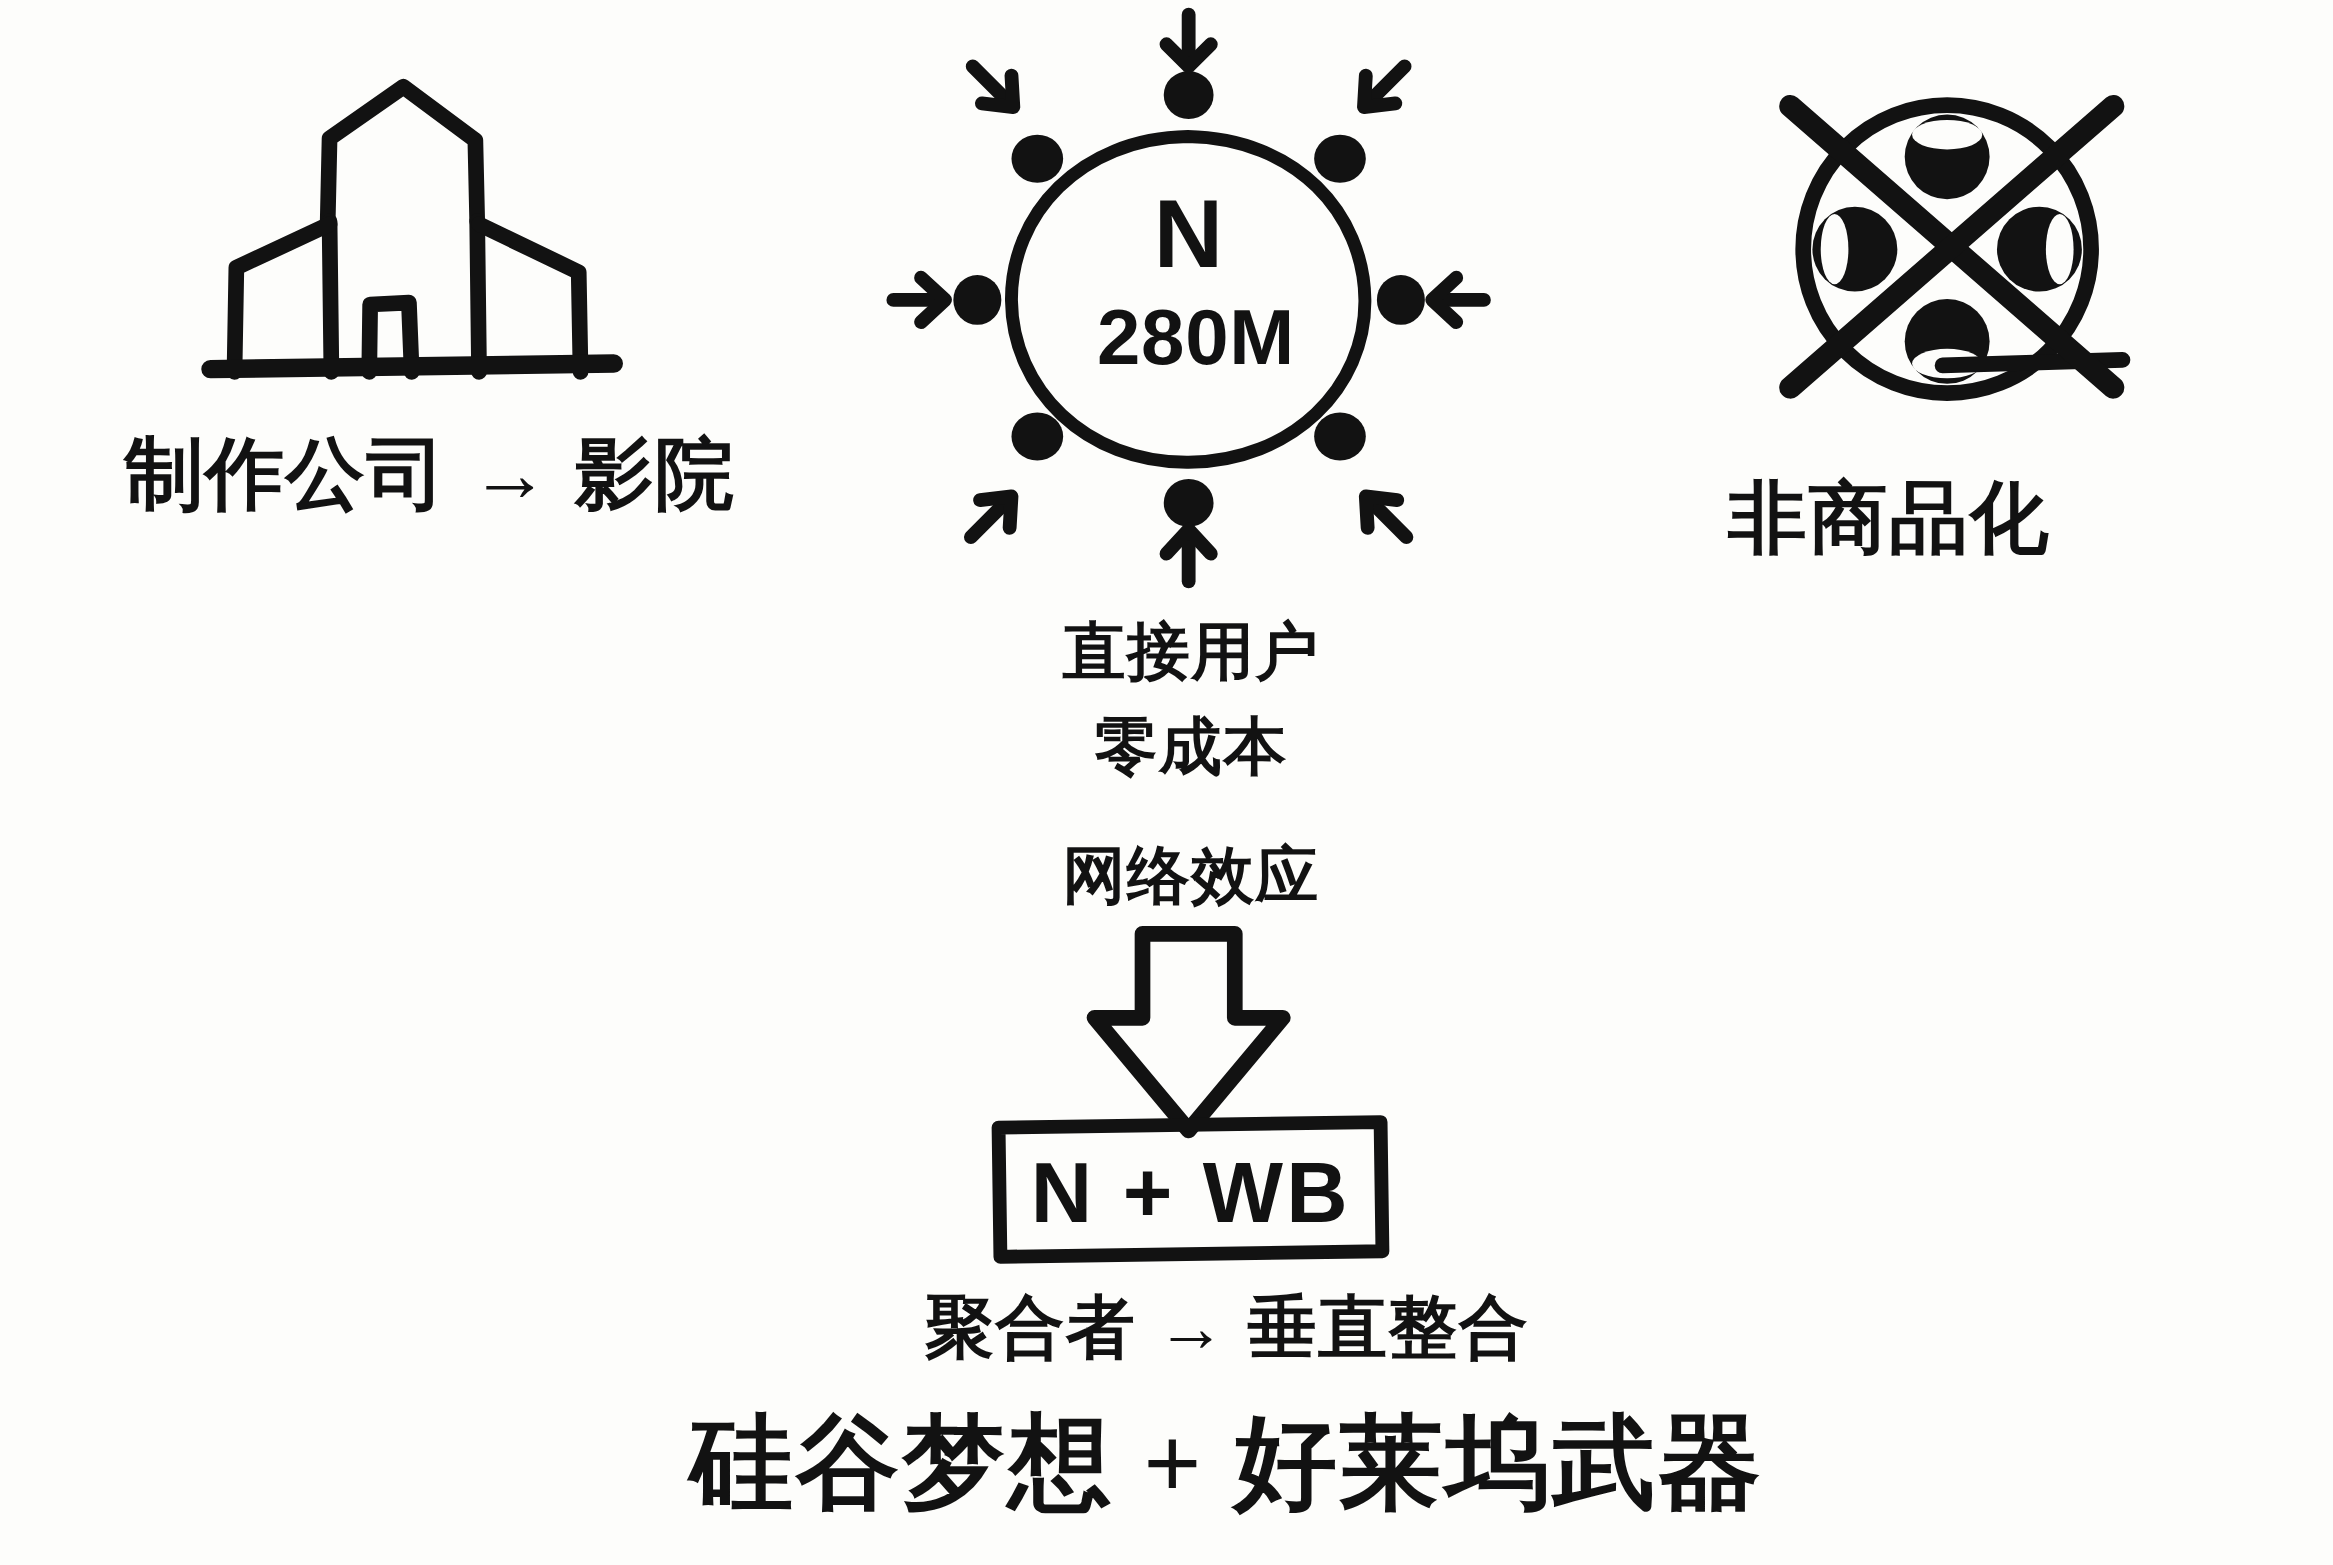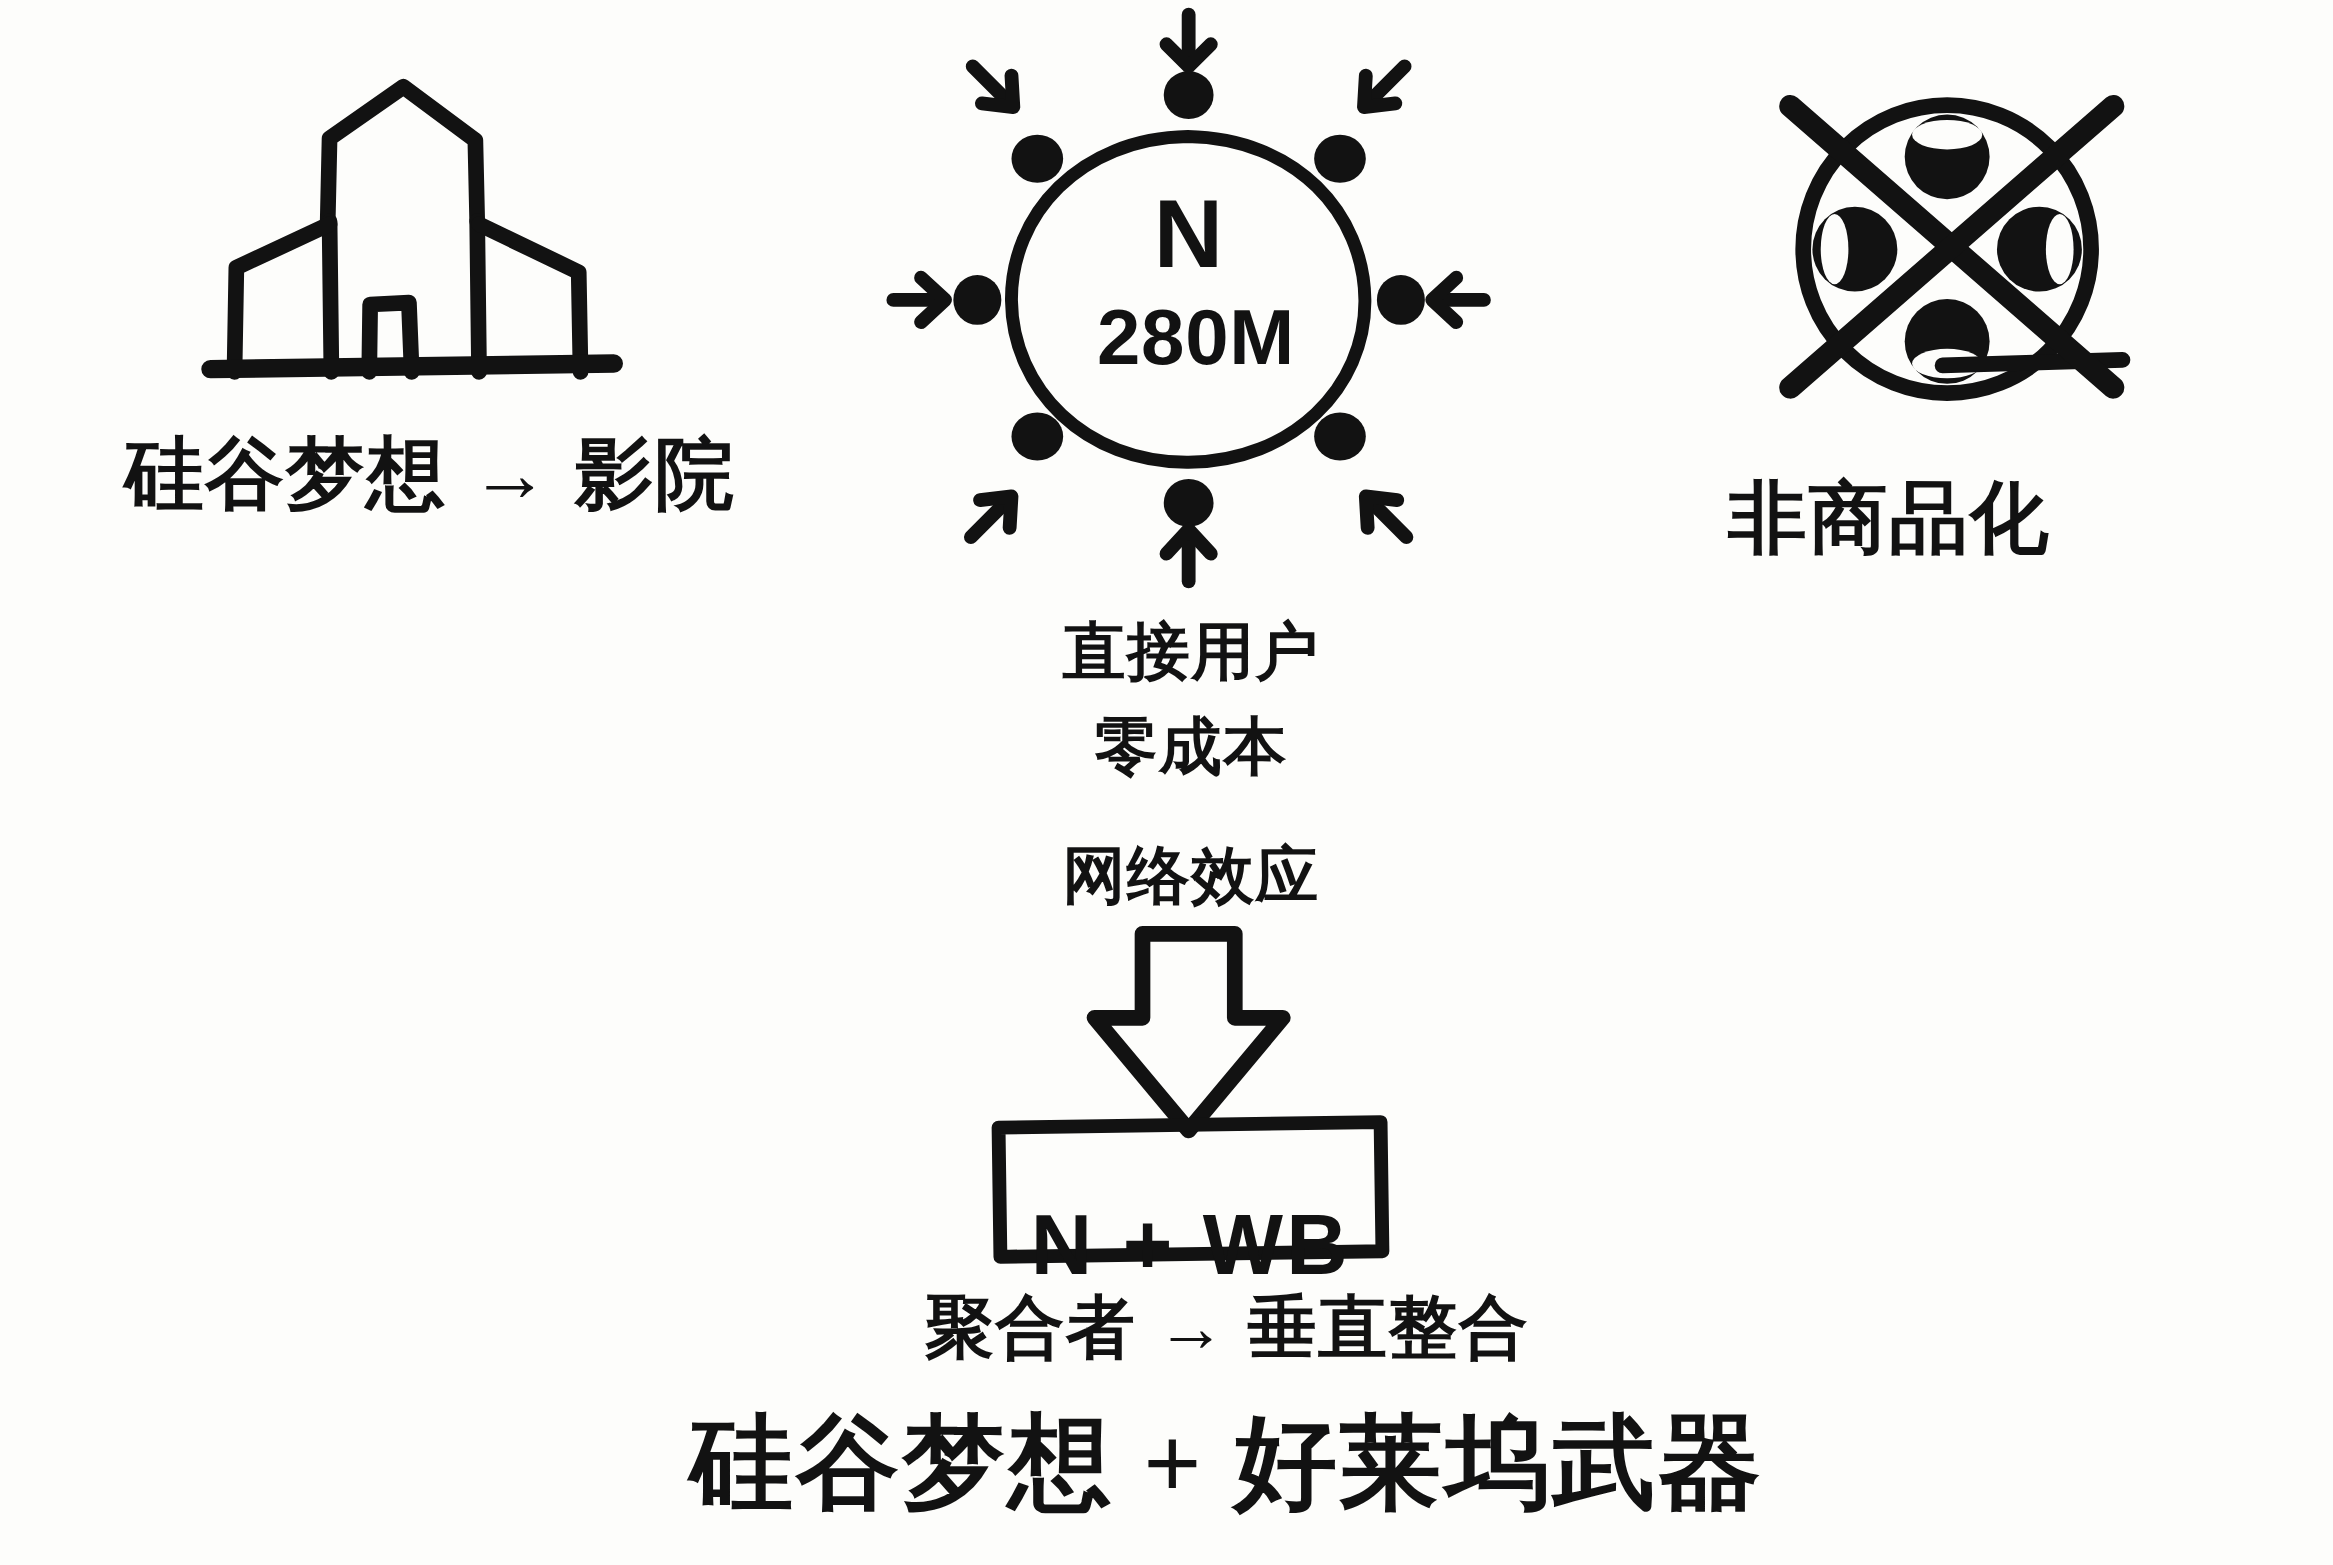--- a/index.html
+++ b/index.html
@@ -148,32 +148,32 @@
                Z"></path>
     </g>
 
     <g stroke-width="15">
       <path d="M1082,1222 L1496,1216 L1498,1356 L1084,1362 Z"></path>
     </g>
 
   </g>
 </svg>
 
-<div class="txt label-icon" style="left:430px; top:473px;">硅谷梦想 → 影院</div>
+<div class="txt label-icon" style="left:430px; top:473px;">制作公司 → 影院</div>
 
 <div class="txt hub-letter" style="left:1189px; top:234px;">N</div>
 
 <div class="txt hub-number" style="left:1189px; top:337px;margin-left:7px;">280M</div>
 
 <div class="txt label-icon" style="left:1889px; top:473px;margin-top:44px;">非商品化</div>
 
 <div class="txt stack-line" style="left:1191px; top:651px;">直接用户</div>
 
 <div class="txt stack-line" style="left:1191px; top:746px;text-align:center;">零成本</div>
 
 <div class="txt stack-line" style="left:1191px; top:875px;">网络效应</div>
 
-<div class="txt box-text" style="left:1191px; top:1244px;text-align:center;">N + WB</div>
+<div class="txt box-text" style="left:1191px; top:1192px;text-align:center;">N + WB</div>
 
 <div class="txt tagline" style="left:1227px; top:1327px;">聚合者 → 垂直整合</div>
 
 <div class="txt headline" style="left:1227px; top:1463px;font-family:Liberation Serif, serif;">硅谷梦想 + 好莱坞武器</div>
 
 
 </body></html>

